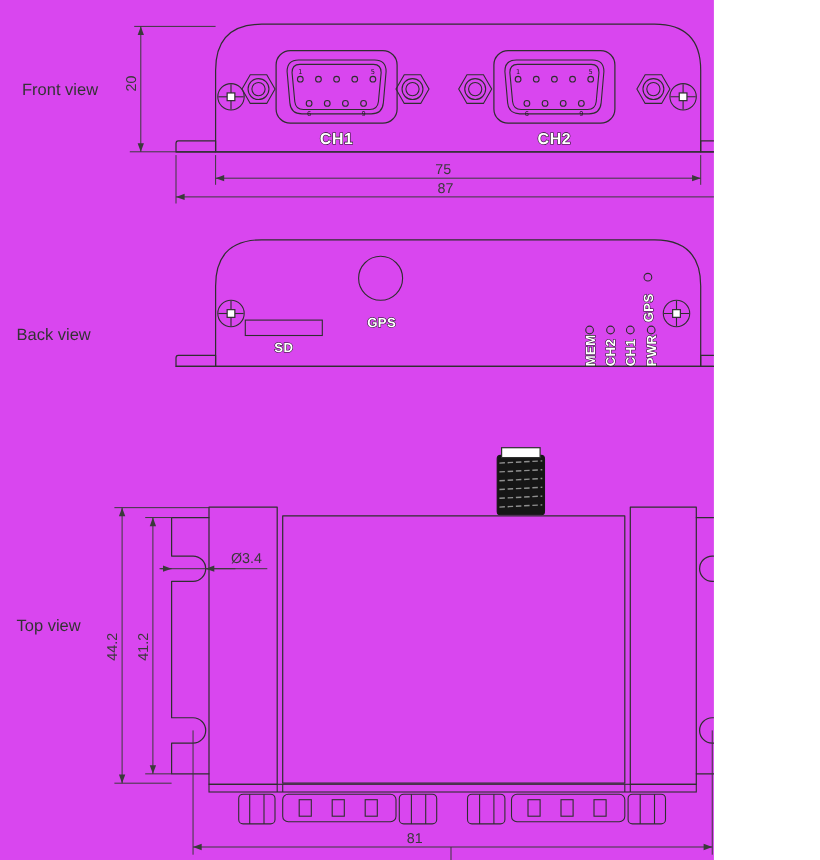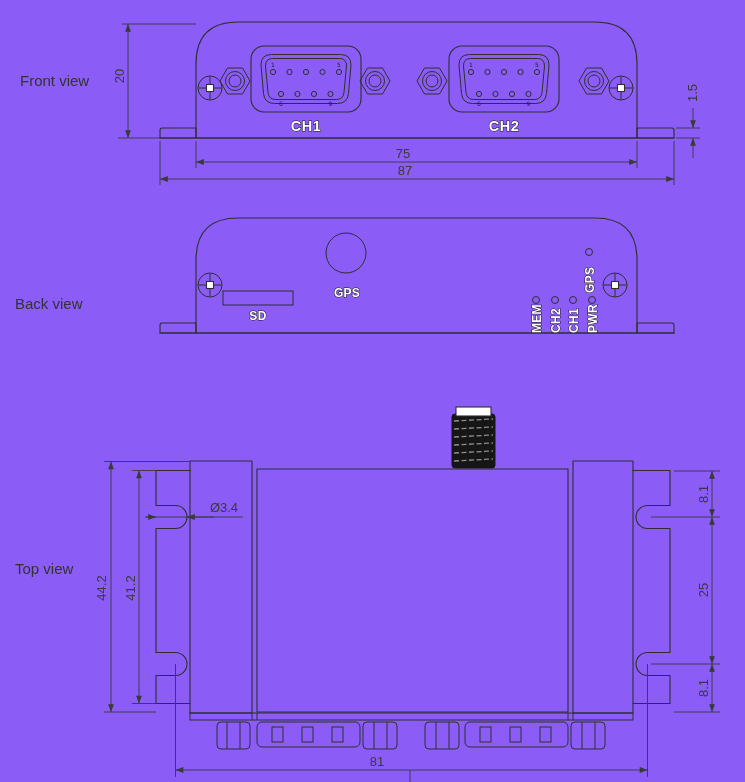--- a/index.html
+++ b/index.html
@@ -1,16 +1,16 @@
 <!DOCTYPE html>
 <html><head>
 <meta charset="utf-8">
 <style>
   html,body{margin:0;padding:0;background:#ffffff;}
-  .stage{width:745px;height:782px;position:relative;background:#8b5cf6;overflow:hidden;
+  .stage{width:649px;height:782px;position:relative;background:#d946ef;overflow:hidden;
          font-family:"Liberation Sans",sans-serif;}
   svg{display:block;}
   .ol{fill:none;stroke:#2f2f2f;stroke-width:1.1;stroke-linejoin:round;stroke-linecap:round;}
   .thin{fill:none;stroke:#2f2f2f;stroke-width:1;}
   .dim{fill:none;stroke:#3a3a3a;stroke-width:0.9;}
   .dimtxt{fill:#3a3a3a;font-size:13px;font-family:"Liberation Sans",sans-serif;}
   .viewlbl{fill:#333333;font-size:15px;font-family:"Liberation Sans",sans-serif;}
   .hollow{fill:#ffffff;stroke:#141414;stroke-width:1.05;paint-order:stroke;
           font-weight:bold;font-size:14.5px;letter-spacing:.5px;
           font-family:"Liberation Sans",sans-serif;}

